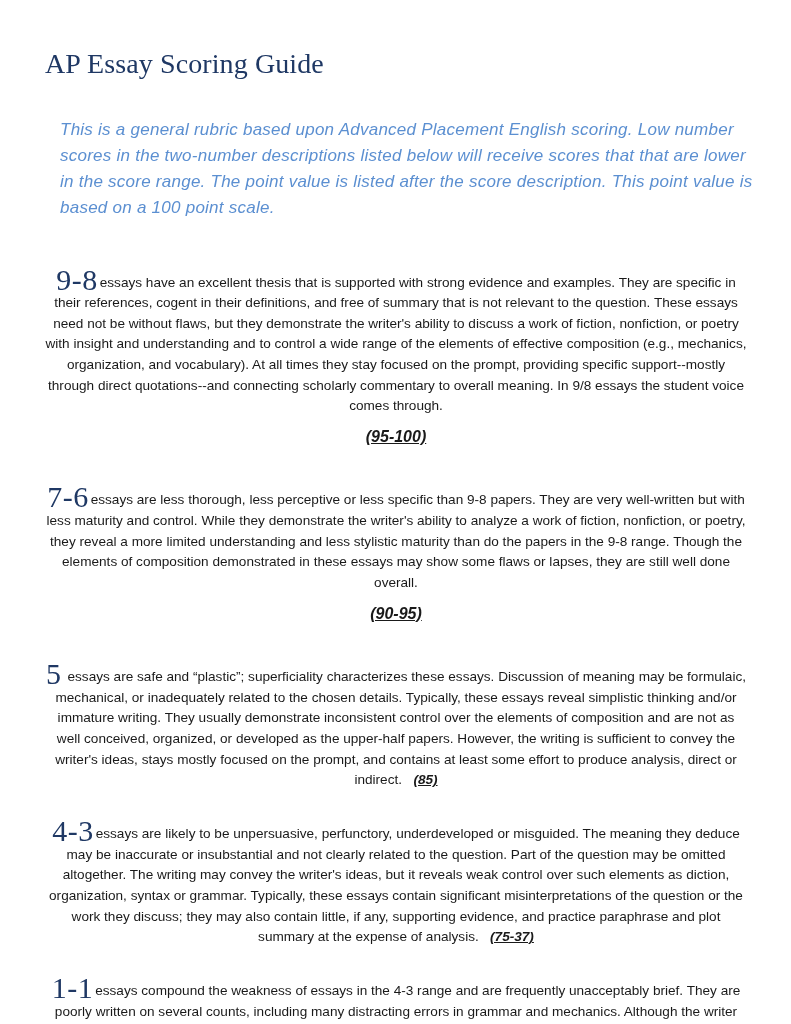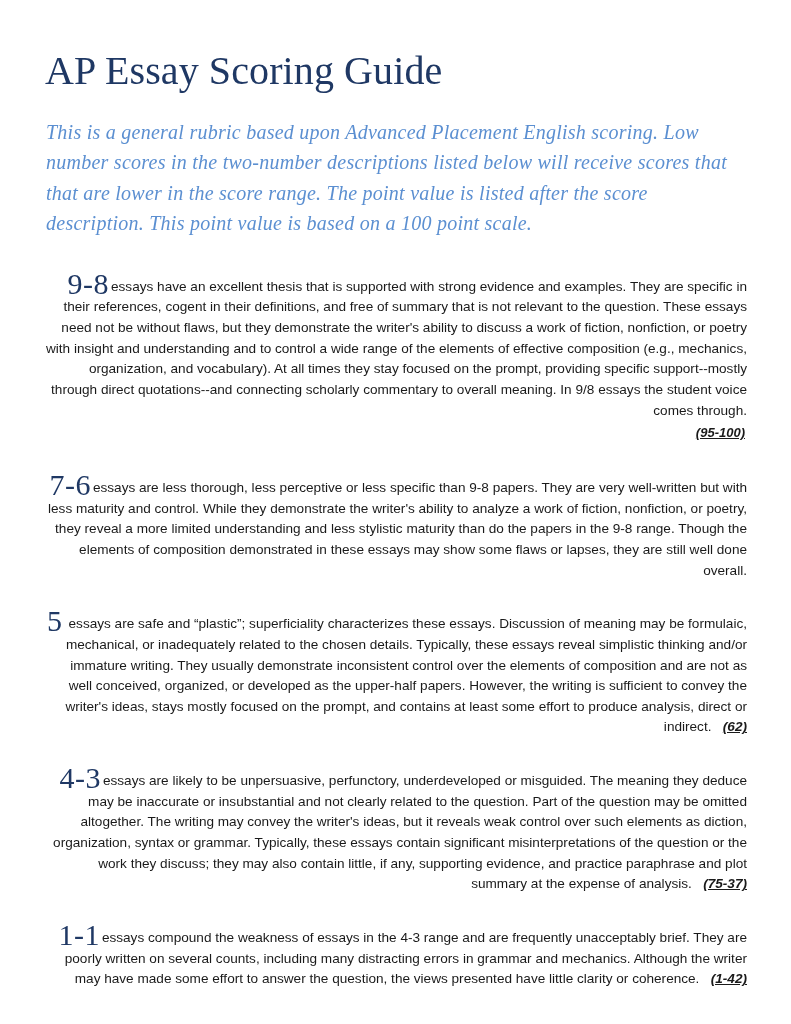--- a/index.html
+++ b/index.html
@@ -19,51 +19,51 @@
     width: 791px;
     height: 1024px;
     background: #ffffff;
     box-sizing: border-box;
     padding: 44px 46px 0 45px;
   }
 
   
   .doc-title {
     font-family: "Liberation Serif", serif;
-    font-size: 40px;
+    font-size: 28px;
     font-weight: 400;
     color: #1f3864;
     letter-spacing: 0.1px;
     margin: 0;
     padding-top: 4px;
     line-height: 1.15;
   }
 
   
   .intro {
-    font-family: Liberation Serif, serif;
+    font-family: Liberation Sans, sans-serif;
     font-style: italic;
-    font-size: 20px;
+    font-size: 17px;
     line-height: 1.52;
     color: #5b8fd1;
-    margin: 1px;
+    margin: 15px;
     padding-top: 22px;
     width: 695px;
     letter-spacing: 0.25px;
   }
 
   
   .score-block {
     margin: 0;
     padding-top: 26px;
     width: 702px;
     font-size: 13.6px;
     line-height: 1.52;
     color: #1a1a1a;
-    text-align: right;
+    text-align: center;
   }
   .score-block.first { padding-top: 30px; }
 
   .score-num {
     font-family: "Liberation Serif", serif;
     font-size: 30px;
     line-height: 0.9;
     color: #1f3864;
     letter-spacing: 0.5px;
     vertical-align: -3px;
@@ -71,22 +71,22 @@
   }
   .score-num.single { margin-right: 6px; }
 
   .range {
     font-weight: bold;
     font-style: italic;
     text-decoration: underline;
     white-space: nowrap;
   }
   .range-line {
-    margin: 2px;
-    font-size: 13px;
+    margin: 8px;
+    font-size: 16px;
     line-height: 1.52;
   }
 
   
   .zero-note {
     margin: 0;
     padding-top: 48px;
     font-size: 13.6px;
     line-height: 1.52;
     color: #1a1a1a;
@@ -114,25 +114,28 @@
 
   <div class="score-block first">
     <span class="score-num">9-8</span><span>essays have an excellent thesis that is supported with strong evidence and examples.  They are specific in their references, cogent in their definitions, and free of summary that is not relevant to the question. These essays need not be without flaws, but they demonstrate the writer's ability to discuss a work of fiction, nonfiction, or poetry with insight and understanding and to control a wide range of the elements of effective composition (e.g., mechanics, organization, and vocabulary).  At all times they stay focused on the prompt, providing specific support--mostly through direct quotations--and connecting scholarly commentary to overall meaning.  In 9/8 essays the student voice comes through.</span>
     <div class="range-line">
       <span class="range">(95-100)</span>
     </div>
   </div>
 
   <div class="score-block">
     <span class="score-num">7-6</span><span>essays are less thorough, less perceptive or less specific than 9-8 papers. They are very well-written but with less maturity and control. While they demonstrate the writer's ability to analyze a work of fiction, nonfiction, or poetry, they reveal a more limited understanding and less stylistic maturity than do the papers in the 9-8 range.  Though the elements of composition demonstrated in these essays may show some flaws or lapses, they are still well done overall.</span>
+    <div class="range-line">
+      <span class="range">(90-95)</span>
+    </div>
   </div>
 
   <div class="score-block">
     <span class="score-num single">5</span><span>essays are safe and “plastic”; superficiality characterizes these essays. Discussion of meaning may be formulaic, mechanical, or inadequately related to the chosen details. Typically, these essays reveal simplistic thinking and/or immature writing. They usually demonstrate inconsistent control over the elements of composition and are not as well conceived, organized, or developed as the upper-half papers. However, the writing is sufficient to convey the writer's ideas, stays mostly focused on the prompt, and contains at least some effort to produce analysis, direct or indirect.</span>
-    <span>&nbsp; </span><span class="range">(62)</span>
+    <span>&nbsp; </span><span class="range">(85)</span>
   </div>
 
   <div class="score-block">
     <span class="score-num">4-3</span><span>essays are likely to be unpersuasive, perfunctory, underdeveloped or misguided. The meaning they deduce may be inaccurate or insubstantial and not clearly related to the question. Part of the question may be omitted altogether. The writing may convey the writer's ideas, but it reveals weak control over such elements as diction, organization, syntax or grammar. Typically, these essays contain significant misinterpretations of the question or the work they discuss; they may also contain little, if any, supporting evidence, and practice paraphrase and plot summary at the expense of analysis.</span>
     <span>&nbsp; </span><span class="range">(75-37)</span>
   </div>
 
   <div class="score-block">
     <span class="score-num">1-1</span><span>essays compound the weakness of essays in the 4-3 range and are frequently unacceptably brief. They are poorly written on several counts, including many distracting errors in grammar and mechanics. Although the writer may have made some effort to answer the question, the views presented have little clarity or coherence.</span>
     <span>&nbsp; </span><span class="range">(1-42)</span>

